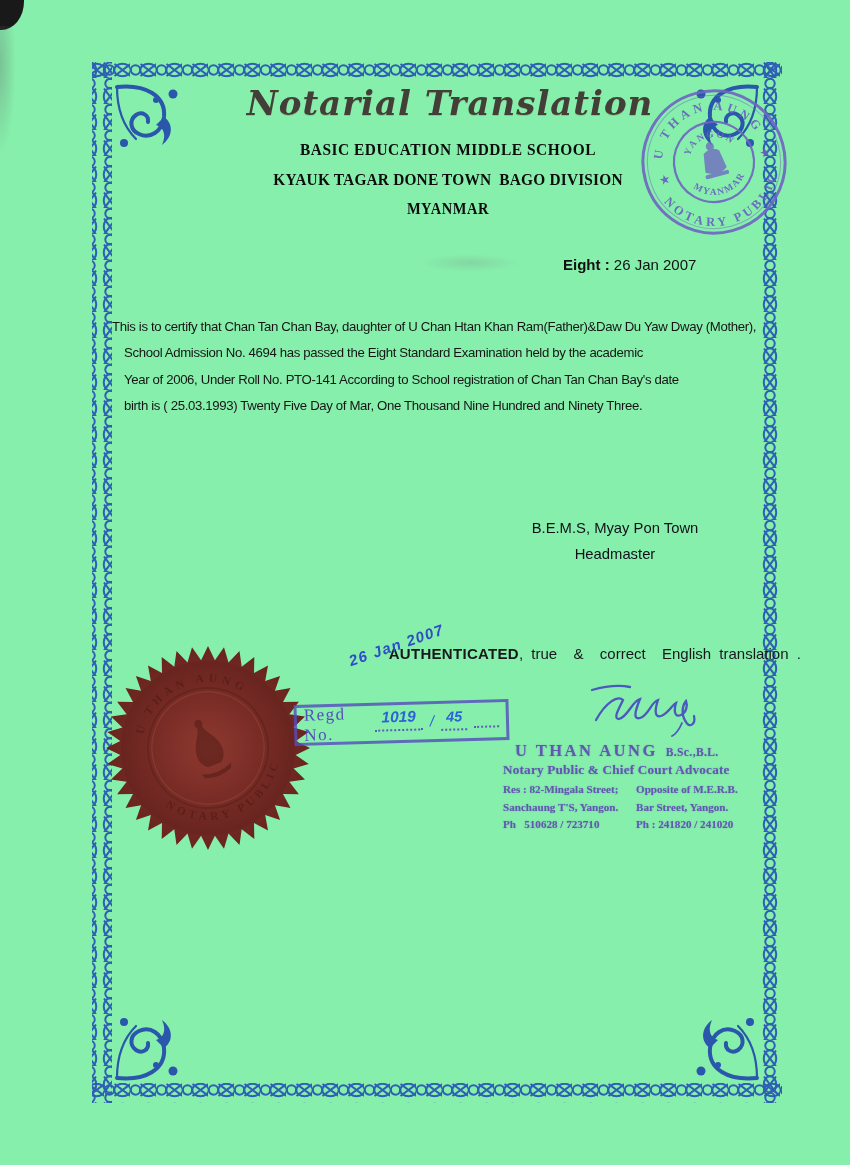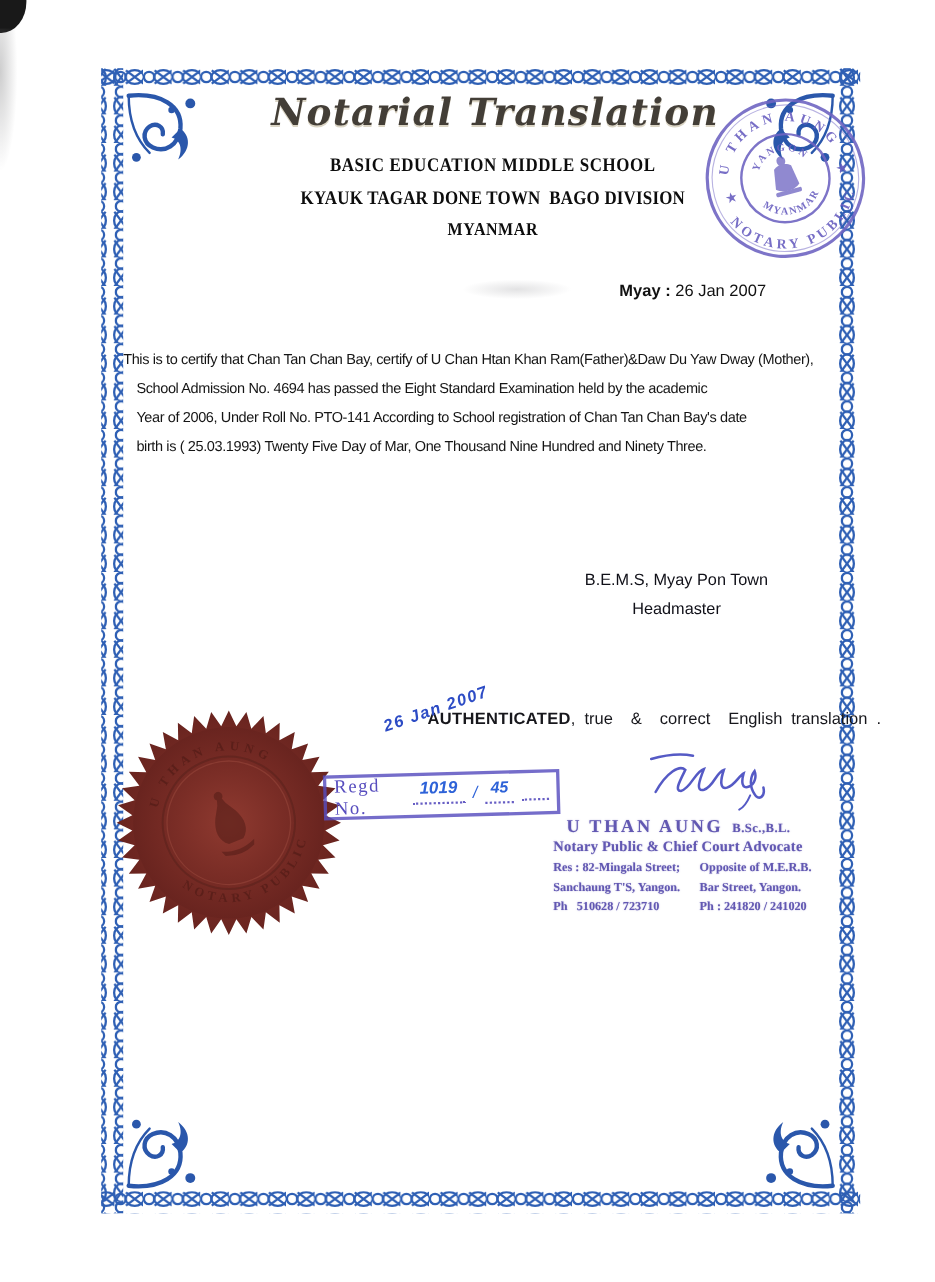--- a/index.html
+++ b/index.html
@@ -1,20 +1,20 @@
 <!DOCTYPE html>
 <html><head>
 <meta charset="utf-8">
 <style>
   * { box-sizing: border-box; margin: 0; padding: 0; }
   html, body { width: 850px; height: 1165px; }
   body { background: #ececea; font-family: "Liberation Sans", sans-serif; }
   .sheet {
     position: absolute; inset: 0; width: 850px; height: 1165px;
-    background: #ffffff; overflow: hidden; color: #1c1c1c;
+    background: #86efac; overflow: hidden; color: #1c1c1c;
   }
   .abs { position: absolute; }
 
   
   .smudge-tl { left: 0; top: 0; width: 24px; height: 30px; background: #191919; border-radius: 0 0 95% 0; }
   .smudge-tl2 { left: 0; top: 26px; width: 16px; height: 130px;
     background: radial-gradient(ellipse at 0% 30%, rgba(90,90,92,.30), rgba(90,90,92,0) 70%); }
   .smudge-date { left: 420px; top: 254px; width: 100px; height: 18px; border-radius: 50%;
     background: radial-gradient(ellipse, rgba(125,125,130,.22), rgba(125,125,130,0) 70%); }
 
@@ -159,26 +159,26 @@
       </g>
       <g fill="#6f65c2" opacity=".85">
         <ellipse cx="0" cy="-16" rx="4" ry="4.5"></ellipse>
         <path d="M-8,-10 C-4,-14 4,-14 8,-10 L11,8 C5,13 -5,13 -11,8 Z"></path>
         <rect x="-12" y="11" width="24" height="4" rx="1.5"></rect>
       </g>
     </g>
   </svg>
 
   <div class="abs date-line">
-    <span class="lbl">Myay :</span>
+    <span class="lbl">Eight :</span>
     <span>26 Jan 2007</span>
   </div>
 
   <div class="abs body-text">
-    <div class="ln"><span>This is to certify that </span><b>Chan Tan Chan Bay</b><span>, certify of </span><b>U Chan Htan Khan Ram</b><span>(Father)&amp;</span><b>Daw Du Yaw Dway</b><span> (Mother),</span></div>
+    <div class="ln"><span>This is to certify that </span><b>Chan Tan Chan Bay</b><span>, daughter of </span><b>U Chan Htan Khan Ram</b><span>(Father)&amp;</span><b>Daw Du Yaw Dway</b><span> (Mother),</span></div>
     <div class="ln ind"><span>School Admission No. </span><b>4694</b><span> has passed the Eight Standard Examination held by the academic</span></div>
     <div class="ln ind"><span>Year of 2006, Under Roll No. </span><b>PTO-141</b><span> According to School registration of </span><b>Chan Tan Chan Bay's</b><span> date</span></div>
     <div class="ln ind"><span>birth is </span><b>( 25.03.1993)</b><span> Twenty Five Day of Mar, One Thousand Nine Hundred and Ninety Three.</span></div>
   </div>
 
   <div class="abs sign-block">
     <div>B.E.M.S, Myay Pon Town</div>
     <div>Headmaster</div>
   </div>
 

